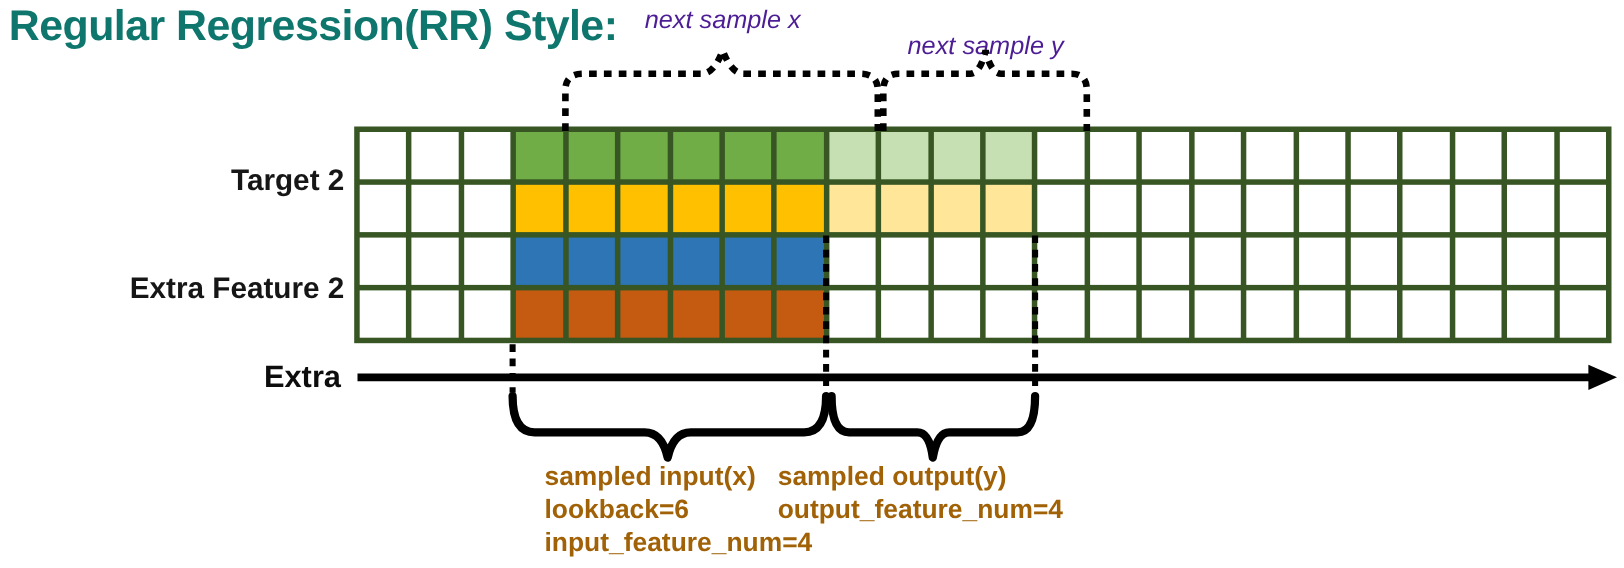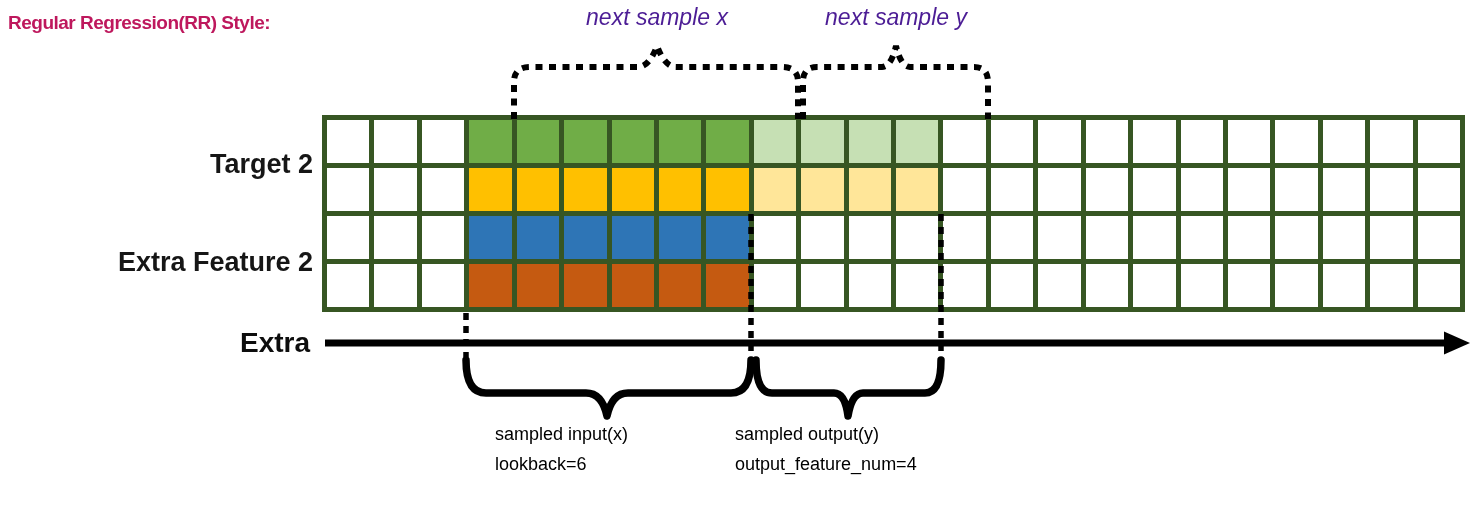--- a/index.html
+++ b/index.html
@@ -2,50 +2,50 @@
 <html><head>
 <meta charset="utf-8">
 <style>
   html,body{margin:0;padding:0;background:#ffffff;}
   #canvas{
     position:relative;width:1476px;height:516px;background:#ffffff;overflow:hidden;
     font-family:"Liberation Sans", sans-serif;color:#111111;
   }
   .abs{position:absolute;}
   #title{
-    left:8px;top:12px;font-size:19px;font-weight:700;letter-spacing:-0.5px;color:#be185d;
+    left:8px;top:2px;font-size:39px;font-weight:700;letter-spacing:-0.5px;color:#0f766e;
   }
   .next-label{
     top:4px;font-size:23px;font-style:italic;font-weight:500;color:#4c1d95;
     transform:translateX(-50%);white-space:nowrap;
   }
   #next-x{left:657px;}
-  #next-y{left:896px;}
+  #next-y{left:896px;margin-top:24px;}
   #grid{
     left:322px;top:115px;width:1143px;height:197px;box-sizing:border-box;
     display:grid;padding:5px;gap:5px;
   }
   .cell{width:100%;height:100%;}
   #row-labels{
     left:0;top:115px;width:313px;height:197px;display:flex;flex-direction:column;
   }
   .row-label{
     flex:1;display:flex;align-items:center;justify-content:flex-end;
     font-size:27px;font-weight:700;color:#161616;white-space:nowrap;
   }
   #time-label{
     left:0;top:324px;width:310px;height:38px;display:flex;align-items:center;justify-content:flex-end;
     font-size:28px;font-weight:700;color:#0d0d0d;
   }
   #overlay{left:0;top:0;width:1476px;height:516px;pointer-events:none;}
   .note-block{
-    top:419px;font-size:18px;font-weight:400;line-height:30px;color:#000000;white-space:nowrap;
+    top:419px;font-size:24px;font-weight:700;line-height:30px;color:#a16207;white-space:nowrap;
   }
   #note-input{left:495px;}
-  #note-output{left:707px;margin-left:28px;}
+  #note-output{left:707px;}
   .note-line{display:block;}
 </style>
 </head>
 <body>
 
 <div id="canvas">
 
   <div id="title" class="abs">Regular Regression(RR) Style:</div>
 
   <div id="next-x" class="abs next-label">next sample x</div>
@@ -153,20 +153,21 @@
       <div class="cell" style="background: rgb(255, 255, 255);"></div>
       <div class="cell" style="background: rgb(255, 255, 255);"></div>
       <div class="cell" style="background: rgb(255, 255, 255);"></div>
     </div>
 
   <div id="time-label" class="abs">Extra</div>
 
   <div id="note-input" class="abs note-block">
     <span class="note-line">sampled input(x)</span>
     <span class="note-line">lookback=6</span>
+    <span class="note-line">input_feature_num=4</span>
   </div>
   <div id="note-output" class="abs note-block">
     <span class="note-line">sampled output(y)</span>
     <span class="note-line">output_feature_num=4</span>
   </div>
 
   <svg id="overlay" class="abs" viewBox="0 0 1476 516" xmlns="http://www.w3.org/2000/svg">
 
     <path d="M 514 119 L 514 82 Q 514 67 530 67 L 638 67 Q 649 67 657 46 Q 665 67 676 67 L 782 67 Q 798 67 798 82 L 798 119" fill="none" stroke="#000" stroke-width="6" stroke-dasharray="7 6.5"></path>
 

